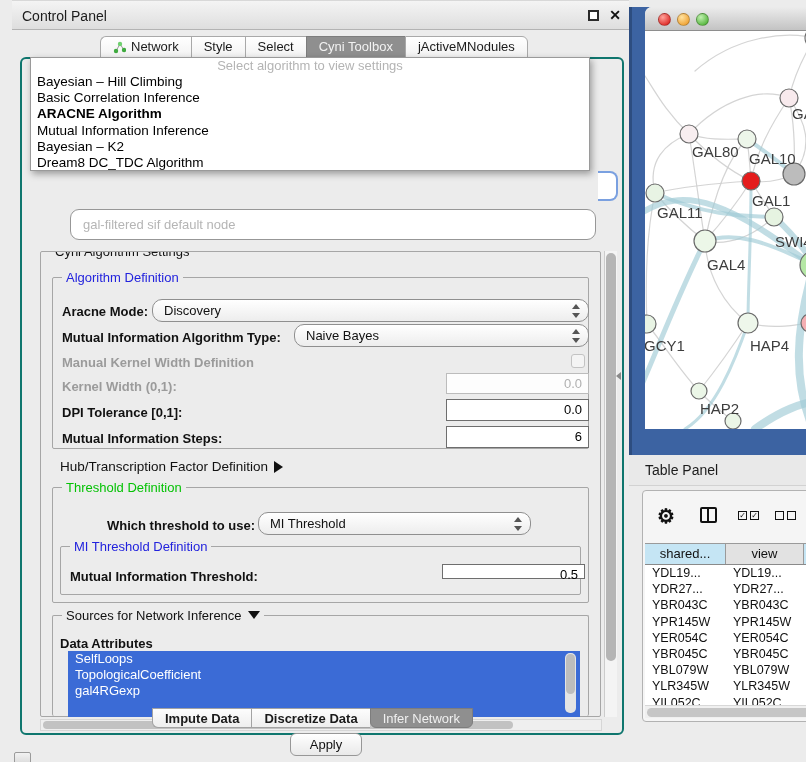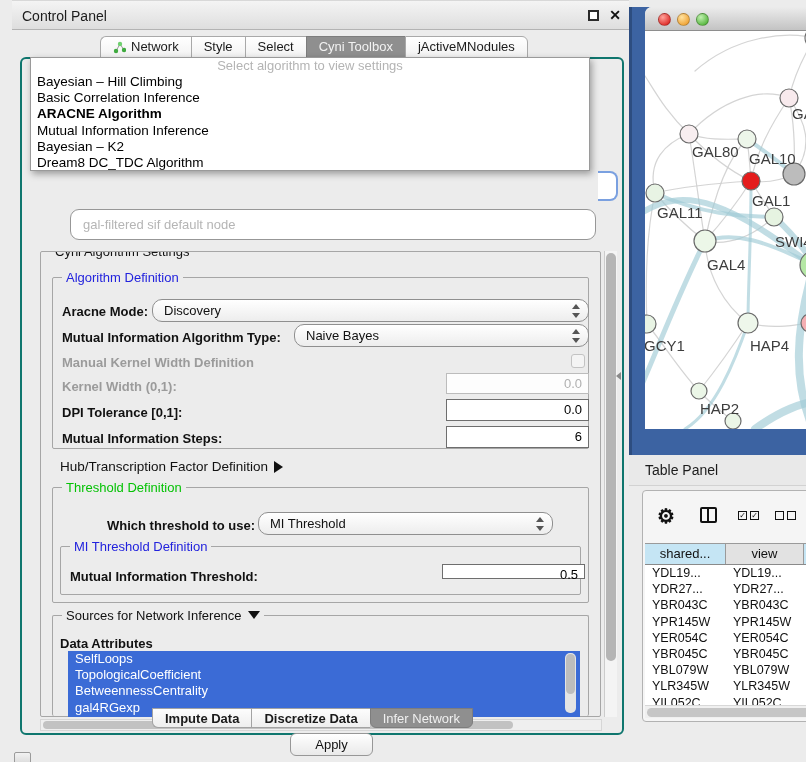--- a/index.html
+++ b/index.html
@@ -68,21 +68,21 @@
   .attr-item { height:16.2px; line-height:16.2px; font-size:13px; color:#fff; padding-left:7px; white-space:nowrap; }
   .attr-scroll { position:absolute; right:4px; top:2px; width:11px; height:60px; background:#e4e4e4; border-radius:5px; }
   .attr-thumb { position:absolute; left:1px; top:1px; width:9px; height:40px; background:#bdbdbd; border-radius:5px; }
 
   
   .vscroll { position:absolute; left:582px; top:192px; width:13px; height:466px; background:#f4f4f4; border-left:1px solid #cccccc; }
   .vthumb { position:absolute; left:1px; top:2px; width:10px; height:408px; background:#b5b5b5; border-radius:6px; }
   .hscroll { position:absolute; left:18px; top:660px; width:562px; height:12px; background:#efefef; border:1px solid #d6d6d6; }
   .hthumb { position:absolute; left:2px; top:1px; width:470px; height:8px; background:#c2c2c2; border-radius:4px; }
 
-  .apply-btn { position:absolute; left:268px; top:674px; width:83px; height:23px; border:1px solid #979797; border-radius:6px;
+  .apply-btn { position:absolute; left:268px; top:674px; width:72px; height:23px; border:1px solid #979797; border-radius:6px;
     background:linear-gradient(#ffffff,#e9e9e9); font-size:13px; color:#111; text-align:center; line-height:21px; }
 
   .bottom-tabrow { position:absolute; left:140px; top:708px; display:flex; z-index:3; }
   .btab { height:20px; padding:0 12px; font-size:13px; font-weight:bold; color:#1a1a1a; line-height:20px;
     background:linear-gradient(#fdfdfd,#eeeeee); border:1px solid #a3a3a3; border-right:none; }
   .btab:first-child { border-radius:0 0 0 6px; }
   .btab:last-child { border-right:1px solid #a3a3a3; border-radius:0 0 6px 6px; }
   .btab.sel { background:#8f8f8f; color:#f0f0f0; border-color:#7d7d7d; font-weight:normal; }
 
   .collapse-arrow { position:absolute; left:604px; top:372px; width:0; height:0;
@@ -205,42 +205,41 @@
     </div>
 
     <span class="flabel plain" style="left:38px; top:400px; font-size:13.5px;">
       <span>Hub/Transcription Factor Definition</span><span class="arrow-right"></span>
     </span>
 
     <div class="grp" style="left:30px; top:428px; width:537px; height:116px;">
       <span class="legend green">Threshold Definition</span>
     </div>
     <span class="flabel" style="left:85px; top:459px;">Which threshold to use:</span>
-    <div class="combo" style="left:236px; top:453px; width:295px; height:23px;">
+    <div class="combo" style="left:236px; top:453px; width:273px; height:23px;">
       <span>MI Threshold</span>
       <span class="spin"></span>
     </div>
     <div class="grp" style="left:38px; top:487px; width:521px; height:49px;">
       <span class="legend blue">MI Threshold Definition</span>
     </div>
     <span class="flabel" style="left:48px; top:510px;">Mutual Information Threshold:</span>
     <div class="tfield" style="left:420px; top:505px; width:143px; height:15px;">
       <span>0.5</span>
     </div>
 
     <div class="grp" style="left:30px; top:556px; width:537px; height:101px; border-bottom:none;">
       <span class="legend">
         <span>Sources for Network Inference</span><span class="arrow-down"></span>
       </span>
     </div>
     <span class="flabel" style="left:38px; top:577px;">Data Attributes</span>
     <div class="attr-list">
       <div class="attr-item">SelfLoops</div>
       <div class="attr-item">TopologicalCoefficient</div>
-      <div class="attr-item">BetweennessCentrality</div>
       <div class="attr-item">gal4RGexp</div>
       <div class="attr-scroll">
           <div class="attr-thumb"></div>
         </div>
     </div>
 
     <div class="vscroll">
         <div class="vthumb"></div>
       </div>
     <div class="hscroll">

